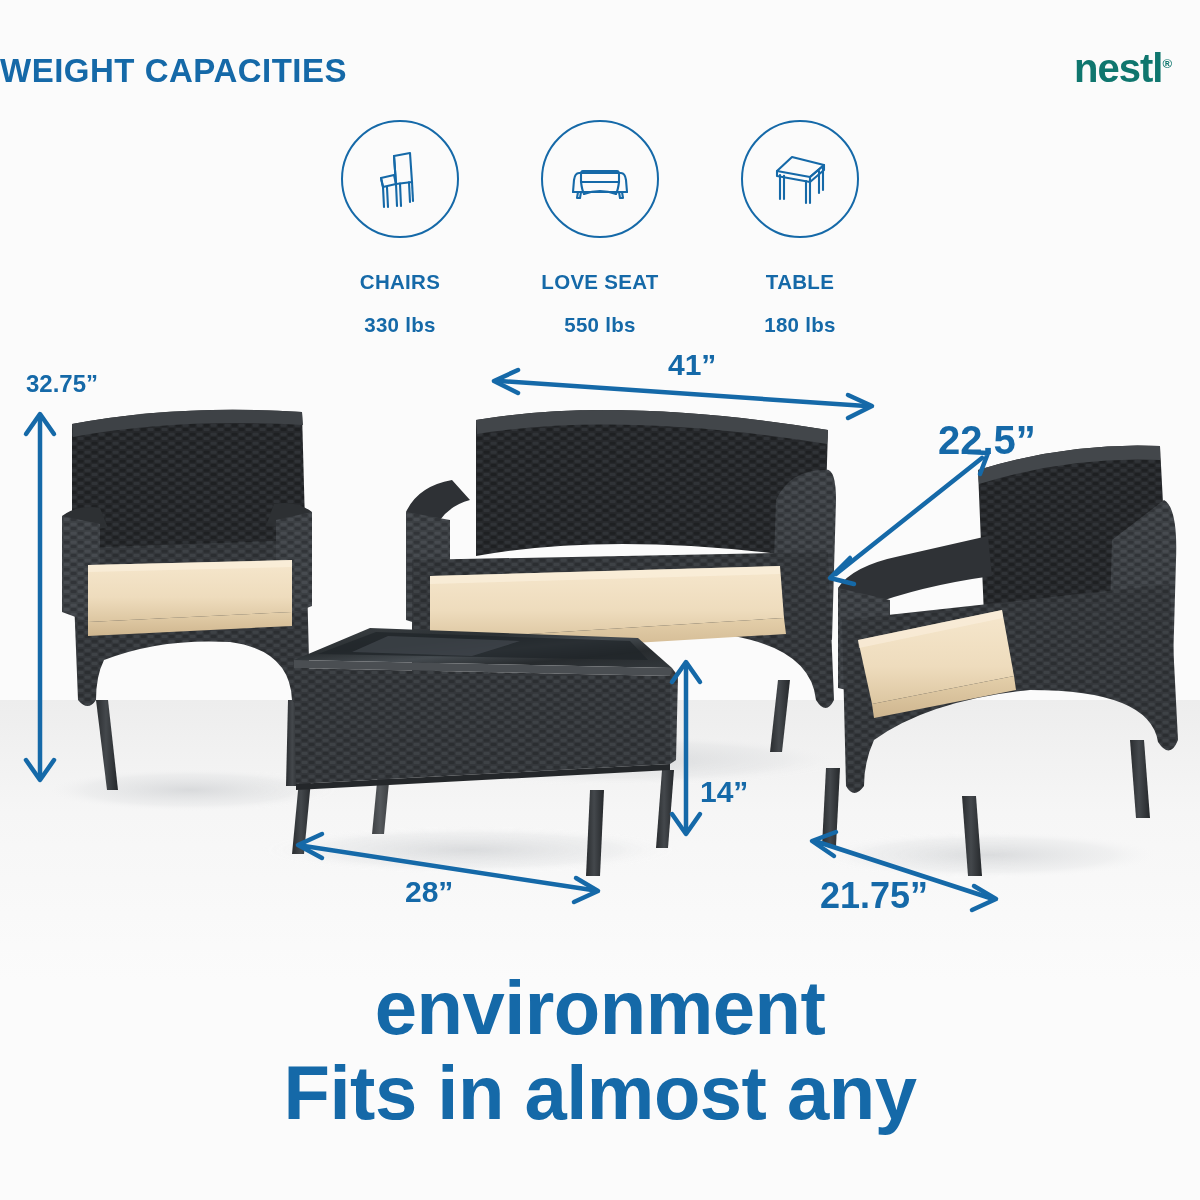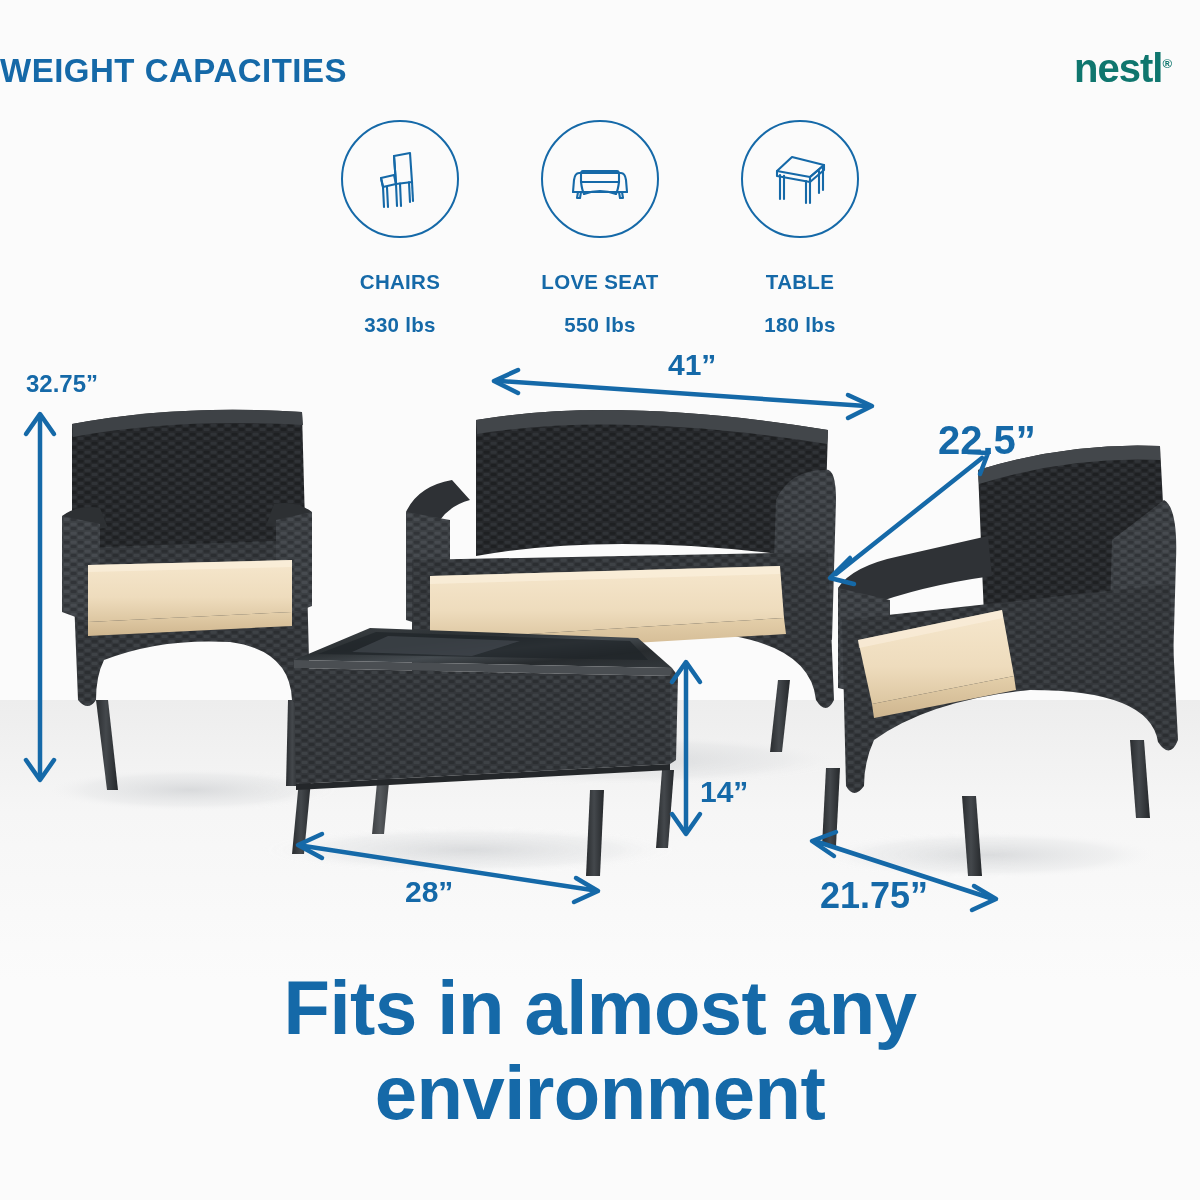--- a/index.html
+++ b/index.html
@@ -342,17 +342,17 @@
   </div>
 
   <div class="dim" id="dim-height">32.75”</div>
   <div class="dim" id="dim-width">41”</div>
   <div class="dim" id="dim-depth">22.5”</div>
   <div class="dim" id="dim-table-h">14”</div>
   <div class="dim" id="dim-table-w">28”</div>
   <div class="dim" id="dim-chair-w">21.75”</div>
 
   <div id="tagline">
+    <span>environment</span>
     <span>Fits in almost any</span>
-    <span>environment</span>
   </div>
 
 </div>
 
 </body></html>

